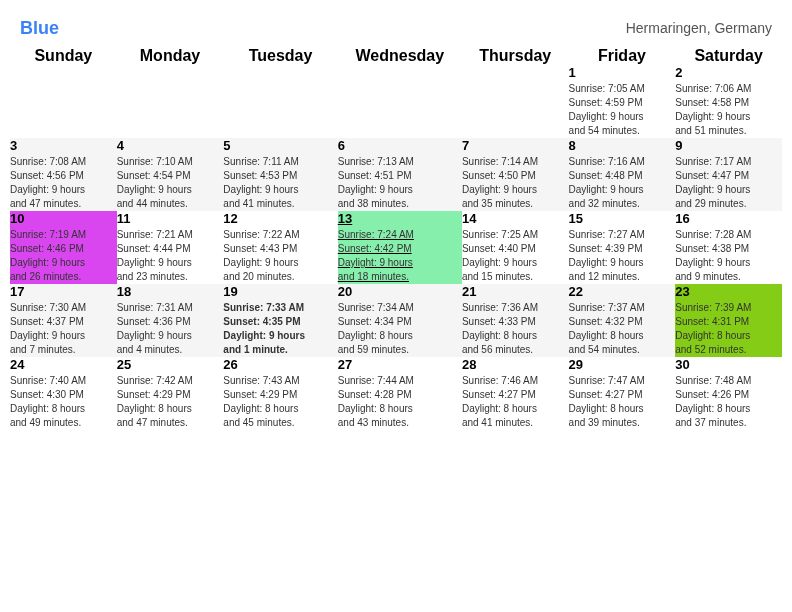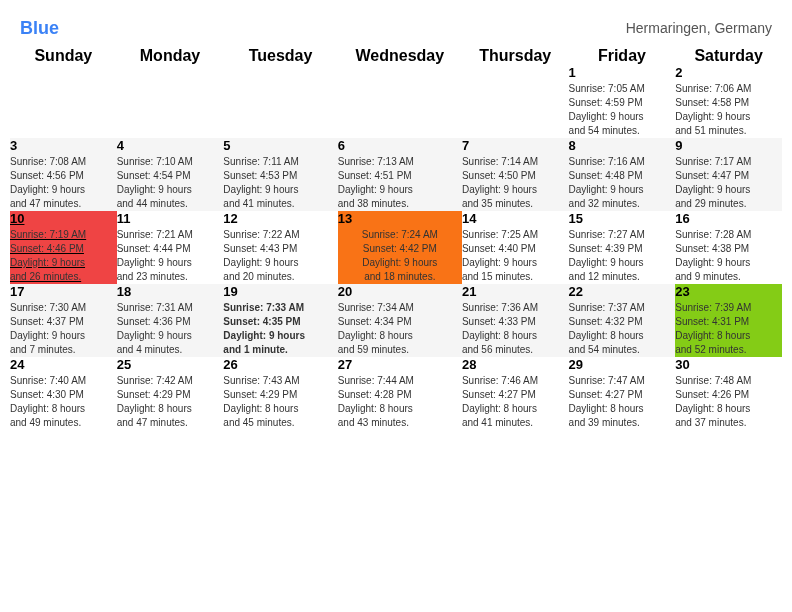--- a/index.html
+++ b/index.html
@@ -167,44 +167,44 @@
           </td>
           <td style="background: rgb(245, 245, 245);">
             <span class="day-num">9</span>
             <div class="day-info" style="white-space: pre-line;">Sunrise: 7:17 AM
 Sunset: 4:47 PM
 Daylight: 9 hours
 and 29 minutes.</div>
           </td>
         </tr>
         <tr>
-          <td style="background: #ef4444; text-decoration: underline;">
+          <td style="background: #d946ef;">
             <span class="day-num">10</span>
             <div class="day-info" style="white-space: pre-line;">Sunrise: 7:19 AM
 Sunset: 4:46 PM
 Daylight: 9 hours
 and 26 minutes.</div>
           </td>
           <td style="background: rgb(255, 255, 255);">
             <span class="day-num">11</span>
             <div class="day-info" style="white-space: pre-line;">Sunrise: 7:21 AM
 Sunset: 4:44 PM
 Daylight: 9 hours
 and 23 minutes.</div>
           </td>
           <td style="background: rgb(255, 255, 255);">
             <span class="day-num">12</span>
             <div class="day-info" style="white-space: pre-line;">Sunrise: 7:22 AM
 Sunset: 4:43 PM
 Daylight: 9 hours
 and 20 minutes.</div>
           </td>
-          <td style="background: #f97316;">
+          <td style="background: #86efac; text-decoration: underline;">
             <span class="day-num">13</span>
-            <div class="day-info" style="white-space: pre-line; text-align: center;">Sunrise: 7:24 AM
+            <div class="day-info" style="white-space: pre-line;">Sunrise: 7:24 AM
 Sunset: 4:42 PM
 Daylight: 9 hours
 and 18 minutes.</div>
           </td>
           <td style="background: rgb(255, 255, 255);">
             <span class="day-num">14</span>
             <div class="day-info" style="white-space: pre-line;">Sunrise: 7:25 AM
 Sunset: 4:40 PM
 Daylight: 9 hours
 and 15 minutes.</div>

